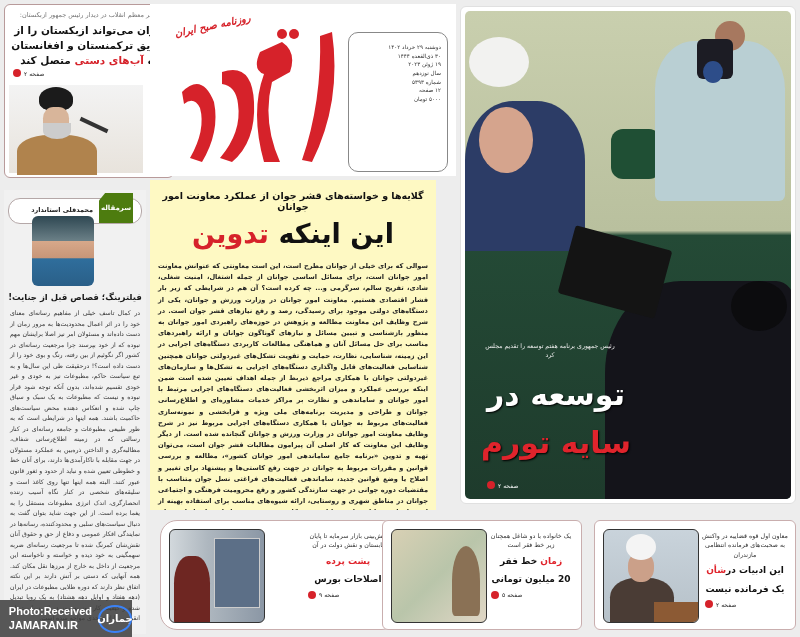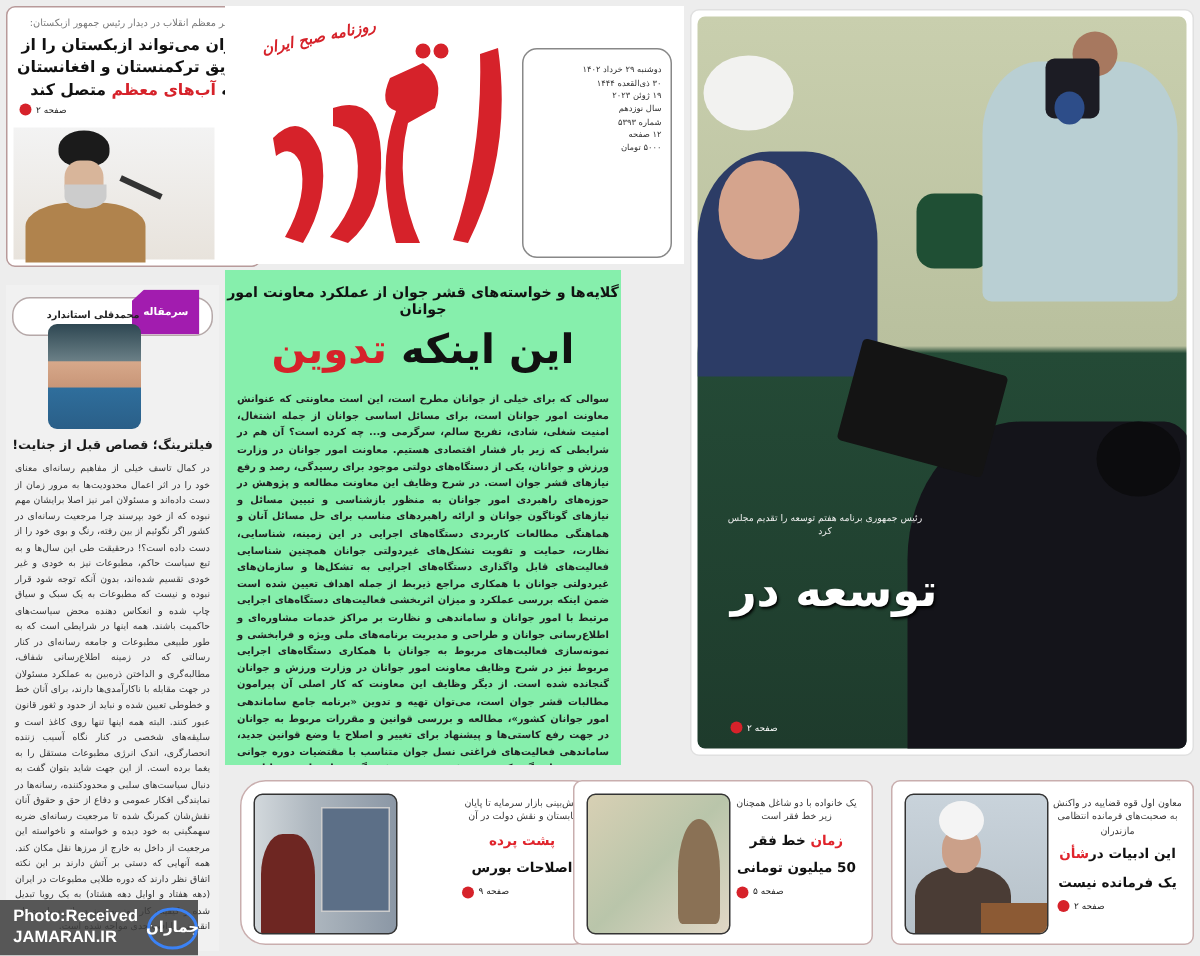--- a/index.html
+++ b/index.html
@@ -24,31 +24,31 @@
   .mic { position: absolute; left: 70px; top: 38px; width: 30px; height: 4px; background: #333; transform: rotate(25deg); }
 
   
   #masthead { left: 150px; top: 4px; width: 306px; height: 172px; border: none; background: #fff; border-radius: 0; }
   #logo { position: absolute; left: 12px; top: 8px; width: 200px; height: 160px; }
   #tagline { position: absolute; left: 24px; top: 16px; font-size: 10px; color: #d6222a; font-style: italic; font-weight: bold; transform: rotate(-12deg); }
   #issue-box { position: absolute; left: 198px; top: 28px; width: 100px; height: 140px; border: 1px solid #888; border-radius: 10px; padding: 10px 6px; }
   #issue-box div { font-size: 5.6px; line-height: 1.55; color: #333; text-align: right; }
 
   
-  #main-story { left: 150px; top: 180px; width: 264px; height: 330px; border: none; background: #86efac; border-radius: 0; }
+  #main-story { left: 150px; top: 180px; width: 286px; height: 330px; border: none; background: #fef9c3; border-radius: 0; }
   #main-story .kicker { font-size: 9.5px; font-weight: bold; text-align: center; padding-top: 10px; color: #111; }
   #main-story .title { font-size: 27px; font-weight: bold; text-align: center; padding-top: 6px; letter-spacing: -0.5px; color: #111; }
   #main-story .title .red { color: #d6222a; }
   #main-story .body { font-size: 6.6px; line-height: 1.7; text-align: justify; padding: 12px 8px 0 8px; color: #222; font-weight: bold; }
   #main-story .cont { font-size: 6px; padding: 3px 8px; display: flex; align-items: center; gap: 3px; color: #333; }
 
   
   #column-box { left: 4px; top: 190px; width: 142px; height: 444px; background: #f1f1f1; border: none; border-radius: 0; }
   #column-header { position: absolute; left: 4px; top: 8px; width: 134px; height: 26px; border: 1px solid #b5a8a8; border-radius: 12px; background: #fff; }
-  #column-tag { position: absolute; right: 8px; top: -6px; width: 45px; height: 30px; background: #a21caf; color: #fff; font-size: 7px; font-weight: bold; display: flex; align-items: center; justify-content: center; clip-path: polygon(18% 0, 100% 0, 100% 100%, 0 100%, 0 25%); }
+  #column-tag { position: absolute; right: 8px; top: -6px; width: 34px; height: 30px; background: #4d7c0f; color: #fff; font-size: 7px; font-weight: bold; display: flex; align-items: center; justify-content: center; clip-path: polygon(18% 0, 100% 0, 100% 100%, 0 100%, 0 25%); }
   #column-author { position: absolute; right: 48px; top: 7px; font-size: 6.5px; font-weight: bold; color: #222; }
   #column-photo { position: absolute; left: 28px; top: 26px; width: 62px; height: 70px; border-radius: 6px;
     background: linear-gradient(180deg, #2e4752 0%, #6a7f86 35%, #d7a88a 36%, #c89678 60%, #2f6e9c 61%, #2a5f88 100%); }
   #column-title { position: absolute; left: 0; width: 142px; top: 102px; font-size: 8.5px; font-weight: bold; text-align: center; }
   #column-text { position: absolute; left: 6px; width: 130px; top: 118px; font-size: 6.2px; line-height: 1.7; text-align: justify; color: #333; }
 
   
   #watermark { position: absolute; left: 0; top: 600px; width: 132px; height: 37px; background: rgba(60,60,60,0.85); display: flex; align-items: center; gap: 6px; padding-left: 4px; }
   #wm-logo { width: 34px; height: 28px; border: 2px solid #3b82f6; border-radius: 50%; display: flex; align-items: center; justify-content: center; color: #fff; font-size: 10px; font-weight: bold; }
   #wm-text { direction: ltr; color: #fff; font-family: "Liberation Sans", sans-serif; font-size: 11px; line-height: 1.25; font-weight: bold; }
@@ -99,21 +99,21 @@
   #teaser-judiciary .t-robe { position: absolute; left: 6px; top: 48px; width: 64px; height: 48px; background: #4a3c35; border-radius: 40% 40% 0 0; }
   #teaser-judiciary .t-podium { position: absolute; left: 50px; top: 72px; width: 46px; height: 24px; background: #8c5a34; }
 </style>
 </head>
 <body>
 
 <div class="box" id="leader-box">
   <div class="kicker">رهبر معظم انقلاب در دیدار رئیس جمهور ازبکستان:</div>
   <div class="headline">
     <span>ایران می‌تواند ازبکستان را از طریق ترکمنستان و افغانستان به</span>
-    <span class="red">آب‌های معظم</span>
+    <span class="red">آب‌های دستی</span>
     <span>متصل کند</span>
   </div>
   <div class="page-ref">
     <span class="dot"></span>
     <span>صفحه ۲</span>
   </div>
   <div class="photo">
     <div class="robe"></div>
       <div class="turban"></div>
       <div class="face"></div>
@@ -175,20 +175,21 @@
     <div class="p-lens"></div>
     <div class="p-cleric1"></div>
     <div class="p-man"></div>
     <div class="p-head2"></div>
     <div class="p-robe"></div>
     <div class="p-turban2"></div>
     <div class="p-file"></div>
   </div>
   <div id="cover-caption">رئیس جمهوری برنامه هفتم توسعه را تقدیم مجلس کرد</div>
   <div id="cover-title1">توسعه در</div>
+  <div id="cover-title2">سایه تورم</div>
   <div id="cover-page">
     <span class="dot"></span>
     <span>صفحه ۲</span>
   </div>
 </div>
 
 <div class="box teaser" id="teaser-bourse">
   <div class="t-photo">
     <div class="t-screen"></div>
       <div class="t-person"></div>
@@ -204,21 +205,21 @@
   </div>
 </div>
 
 <div class="box teaser" id="teaser-poverty">
   <div class="t-photo">
     <div class="t-woman"></div>
   </div>
   <div class="t-text">
     <div class="t-kicker">یک خانواده با دو شاغل همچنان زیر خط فقر است</div>
     <div class="t-title"><span class="red">زمان</span> <span>خط فقر</span></div>
-    <div class="t-title">50 میلیون تومانی</div>
+    <div class="t-title">20 میلیون تومانی</div>
     <div class="t-page">
         <span class="dot"></span>
         <span>صفحه ۵</span>
       </div>
   </div>
 </div>
 
 <div class="box teaser" id="teaser-judiciary">
   <div class="t-photo">
     <div class="t-robe"></div>

